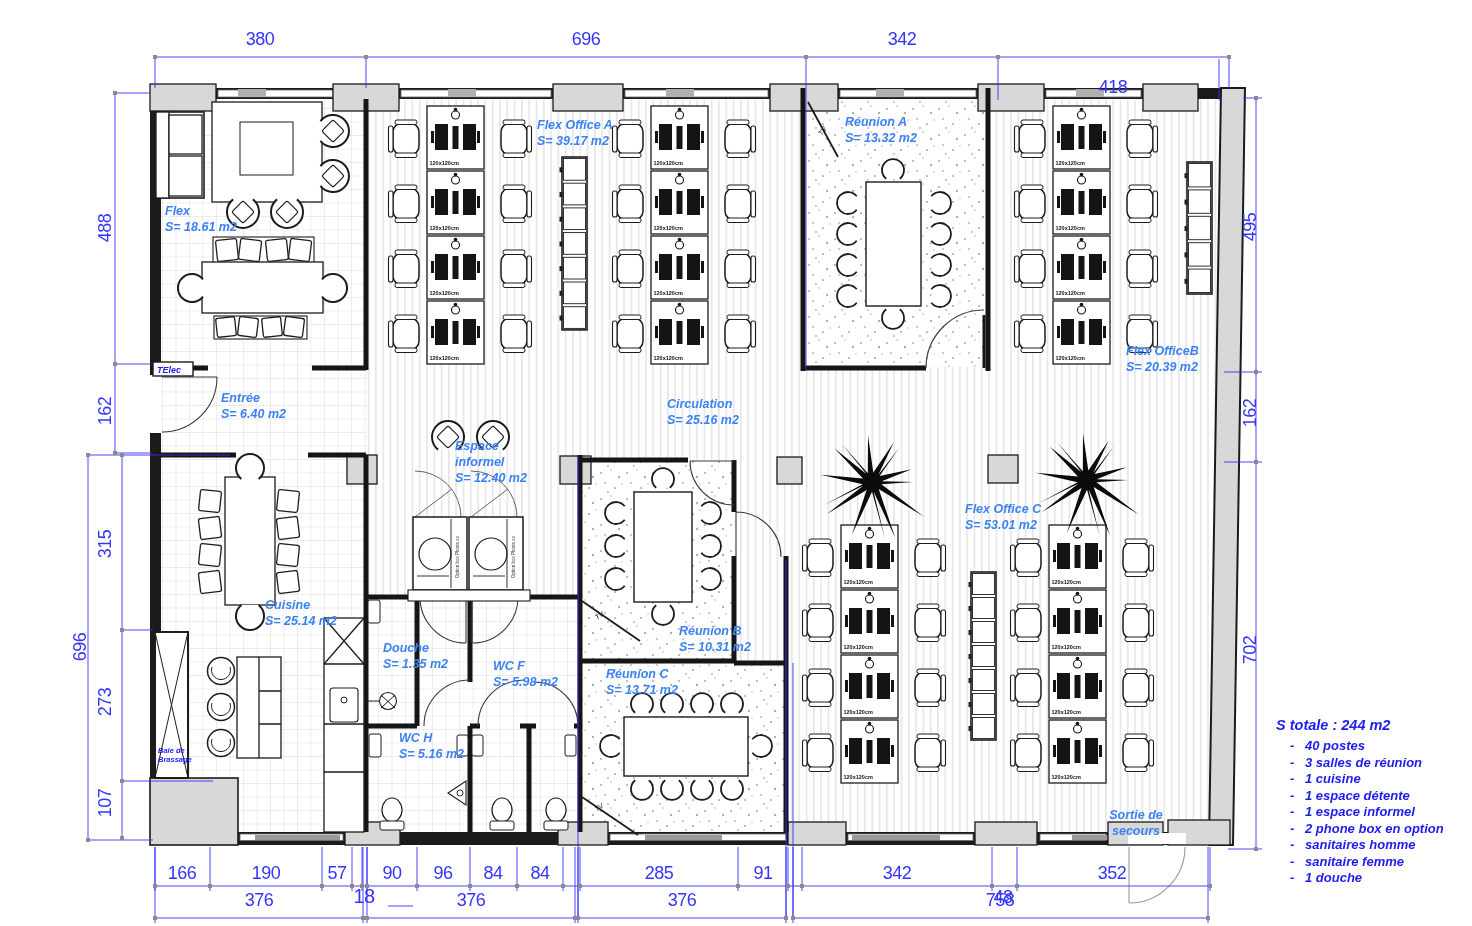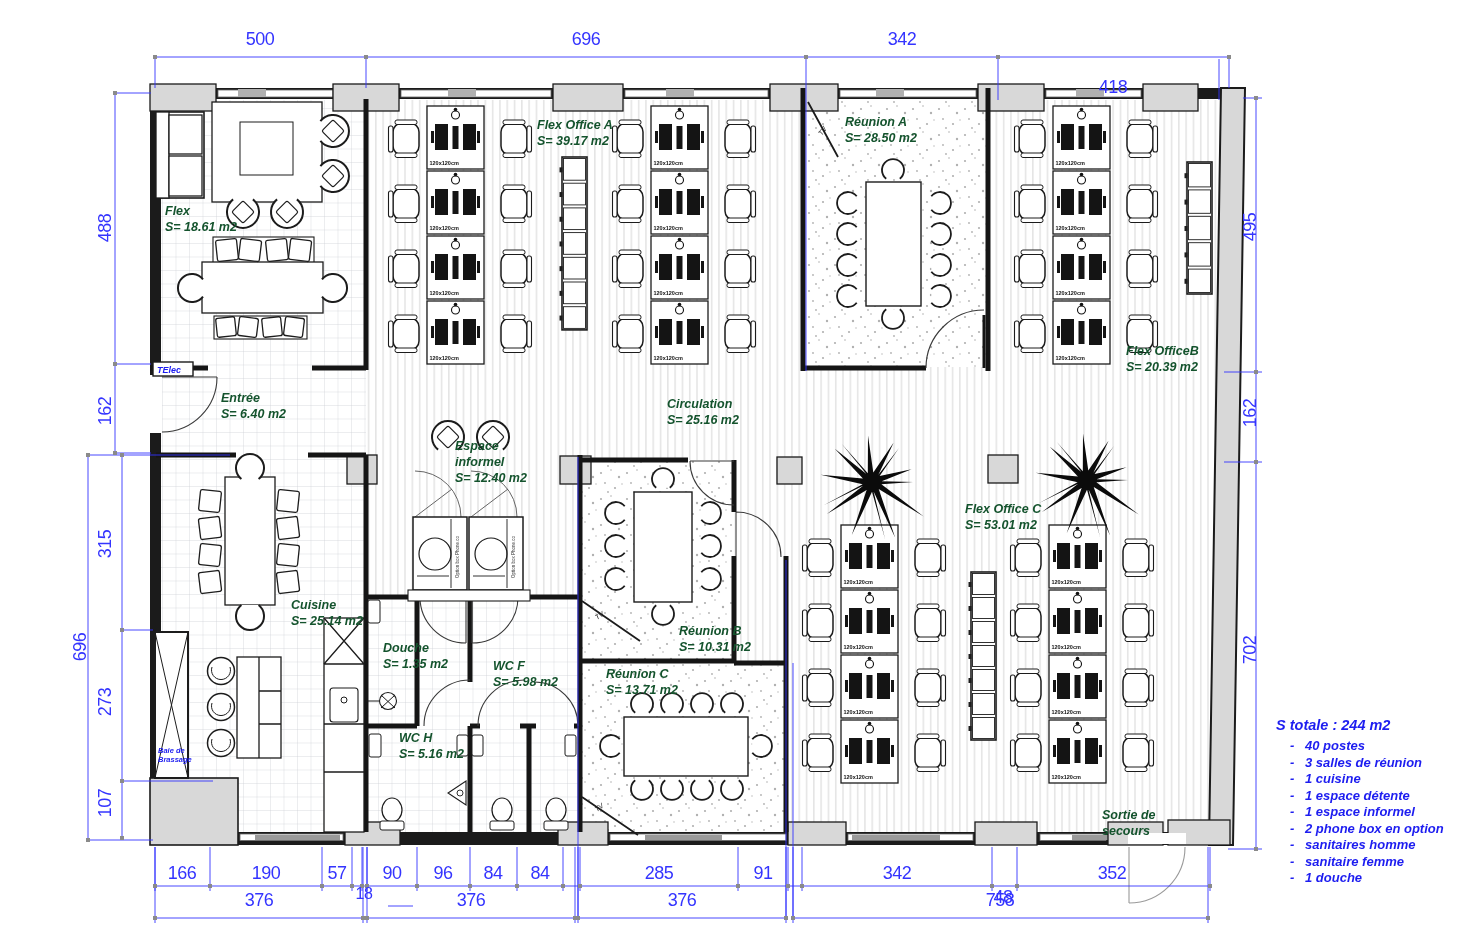--- a/index.html
+++ b/index.html
@@ -1,25 +1,25 @@
 <!DOCTYPE html>
 <html><head>
 <meta charset="utf-8">
 <style>
   html,body{margin:0;padding:0;background:#fff;}
   body{width:1472px;height:926px;overflow:hidden;font-family:"Liberation Sans",sans-serif;}
   #plan-wrap{position:relative;width:1472px;height:926px;background:#fff;}
   #plan{position:absolute;left:0;top:0;}
-  .room{position:absolute;color:#14532d;font:italic 700 12.5px/1.28 "Liberation Sans",sans-serif;white-space:nowrap;}
+  .room{position:absolute;color:#3b82f6;font:italic 700 12.5px/1.28 "Liberation Sans",sans-serif;white-space:nowrap;}
   .room .nm{white-space:inherit;}
   .room.wrap .nm{white-space:normal;}
   .room .ar{white-space:nowrap;}
   .dim{position:absolute;color:#3434ff;font:400 18px/1 "Liberation Sans",sans-serif;letter-spacing:-0.5px;transform:translateX(-50%);white-space:nowrap;}
   .dim.vert{transform:translate(-50%,-50%) rotate(-90deg);}
-  .dim.small{font-size:16px;}
+  .dim.small{font-size:20px;}
   .legend{position:absolute;left:1276px;top:716px;width:200px;color:#1d1df0;font:italic 700 13px/1.27 "Liberation Sans",sans-serif;}
   .legend .title{font-size:14.5px;margin-bottom:4px;}
   .lrow{display:flex;}
   .lrow .dash{width:29px;padding-left:14px;box-sizing:border-box;}
 </style>
 </head>
 <body>
 
 <div id="plan-wrap">
   <svg id="plan" width="1472" height="926" viewBox="0 0 1472 926">
@@ -774,39 +774,39 @@
 <div class="room" style="left: 165px; top: 203px;">
       <div class="nm">Flex</div>
       <div class="ar">S= 18.61 m2</div>
     </div>
     <div class="room" style="left: 537px; top: 117px;">
       <div class="nm">Flex Office A</div>
       <div class="ar">S= 39.17 m2</div>
     </div>
     <div class="room" style="left: 845px; top: 114px;">
       <div class="nm">Réunion A</div>
-      <div class="ar">S= 28.50 m2</div>
+      <div class="ar">S= 13.32 m2</div>
     </div>
     <div class="room" style="left: 1126px; top: 343px;">
       <div class="nm">Flex OfficeB</div>
       <div class="ar">S= 20.39 m2</div>
     </div>
     <div class="room" style="left: 667px; top: 396px;">
       <div class="nm">Circulation</div>
       <div class="ar">S= 25.16 m2</div>
     </div>
     <div class="room" style="left: 221px; top: 390px;">
       <div class="nm">Entrée</div>
       <div class="ar">S= 6.40 m2</div>
     </div>
     <div class="room wrap" style="left: 455px; top: 438px; width: 62px;">
       <div class="nm">Espace informel</div>
       <div class="ar">S= 12.40 m2</div>
     </div>
-    <div class="room" style="left: 265px; top: 597px; margin-left: 26px;">
+    <div class="room" style="left: 265px; top: 597px;">
       <div class="nm">Cuisine</div>
       <div class="ar">S= 25.14 m2</div>
     </div>
     <div class="room" style="left: 383px; top: 640px;">
       <div class="nm">Douche</div>
       <div class="ar">S= 1.35 m2</div>
     </div>
     <div class="room" style="left: 493px; top: 658px;">
       <div class="nm">WC F</div>
       <div class="ar">S= 5.98 m2</div>
@@ -820,24 +820,24 @@
       <div class="ar">S= 10.31 m2</div>
     </div>
     <div class="room" style="left: 606px; top: 666px;">
       <div class="nm">Réunion C</div>
       <div class="ar">S= 13.71 m2</div>
     </div>
     <div class="room" style="left: 965px; top: 501px;">
       <div class="nm">Flex Office C</div>
       <div class="ar">S= 53.01 m2</div>
     </div>
-    <div class="room wrap" style="left: 1102px; top: 807px; width: 68px;">
+    <div class="room wrap" style="left: 1102px; top: 807px; width: 68px; text-align: center;">
       <div class="nm">Sortie de secours</div>
     </div>
-    <div class="dim" style="left: 260px; top: 30px;">500</div>
+    <div class="dim" style="left: 260px; top: 30px;">380</div>
     <div class="dim" style="left: 586px; top: 30px;">696</div>
     <div class="dim" style="left: 902px; top: 30px;">342</div>
     <div class="dim" style="left: 1113px; top: 30px; margin-top: 48px;">418</div>
     <div class="dim vert" style="left: 105px; top: 228px;">488</div>
     <div class="dim vert" style="left: 105px; top: 411px;">162</div>
     <div class="dim vert" style="left: 105px; top: 544px;">315</div>
     <div class="dim vert" style="left: 105px; top: 702px;">273</div>
     <div class="dim vert" style="left: 105px; top: 803px;">107</div>
     <div class="dim vert" style="left: 80px; top: 647px;">696</div>
     <div class="dim vert" style="left: 1250px; top: 227px;">495</div>

